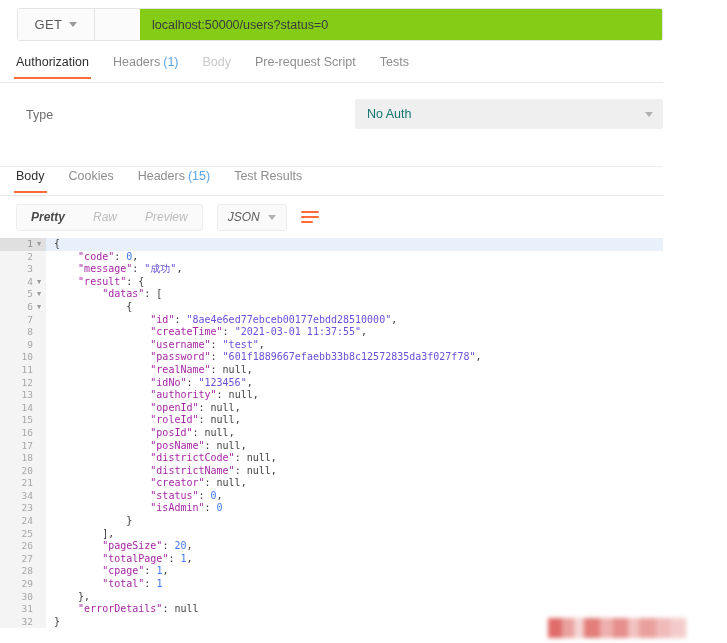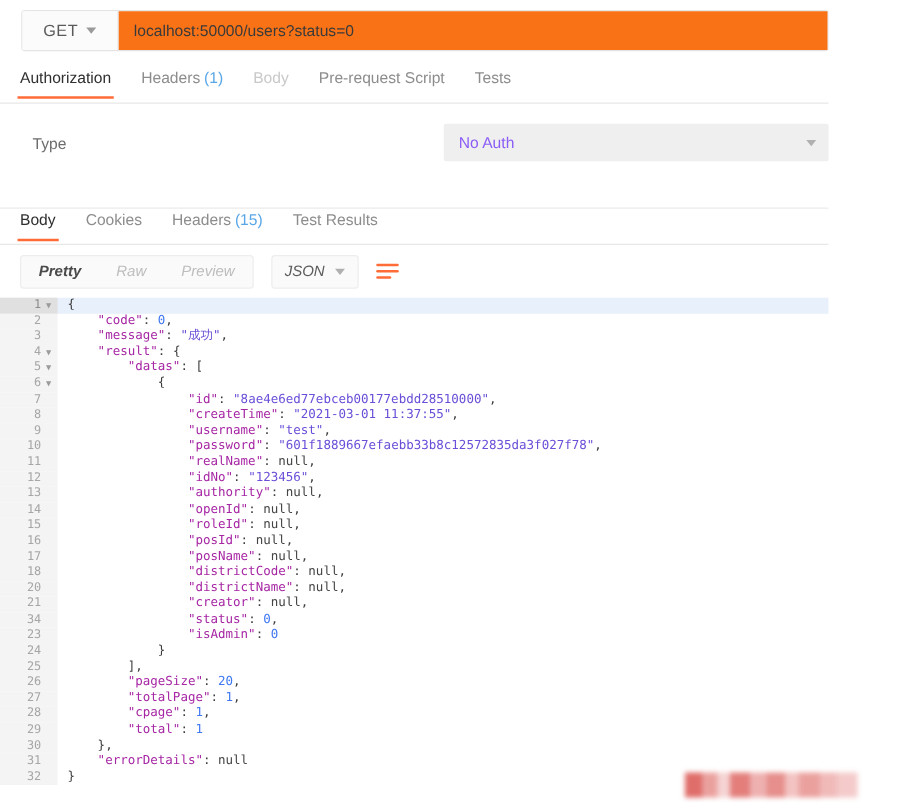--- a/index.html
+++ b/index.html
@@ -18,20 +18,21 @@
 
   
   .urlbar-wrap {
     position: absolute;
     left: 17px; top: 8px;
     width: 646px; height: 33px;
     display: flex;
     border: 1px solid #e4e4e4;
     border-radius: 3px;
     background: #fbfbfb;
+    gap: 45px;
   }
   .method-box {
     width: 77px;
     display: flex;
     align-items: center;
     justify-content: center;
     gap: 7px;
     border-right: 1px solid #e4e4e4;
     background: #fbfbfb;
     cursor: pointer;
@@ -51,21 +52,21 @@
     border-left-width: 4px; border-right-width: 4px;
     border-top: 5px solid #b0b0b0;
   }
   .url-input {
     flex: 1;
     display: flex;
     align-items: center;
     padding-left: 12px;
     font-size: 12.5px;
     color: #3a3a3a;
-    background: #f97316;
+    background: #84cc16;
     cursor: text;
   }
 
   
   .req-tabs {
     position: absolute;
     left: 0; top: 53px;
     width: 663px; height: 30px;
     display: flex;
     align-items: flex-start;
@@ -113,21 +114,21 @@
     background: #efefef;
     border-radius: 2px;
     display: flex;
     align-items: center;
     padding: 0 10px 0 12px;
     cursor: pointer;
   }
   .auth-select-value {
     flex: 1;
     font-size: 12.5px;
-    color: #8b5cf6;
+    color: #0f766e;
   }
 
   
   .resp-tabs {
     position: absolute;
     left: 0; top: 167px;
     width: 663px; height: 29px;
     display: flex;
     align-items: flex-start;
     border-bottom: 1px solid #e8e8e8;

